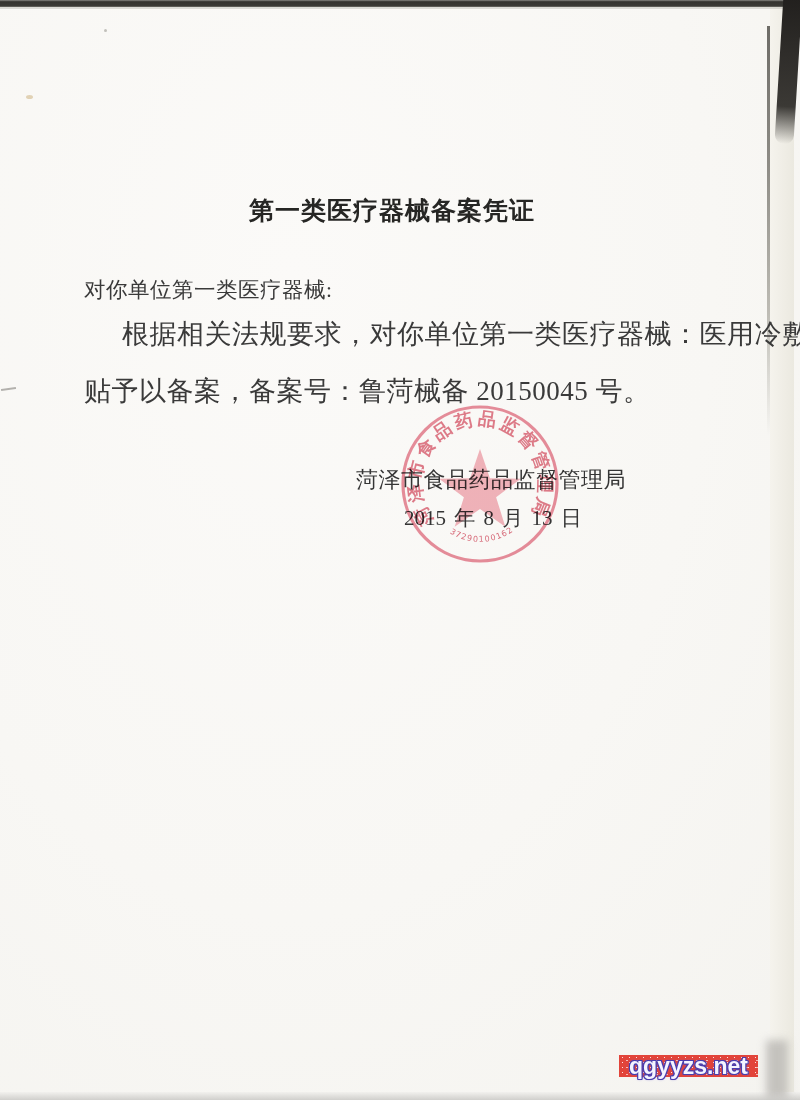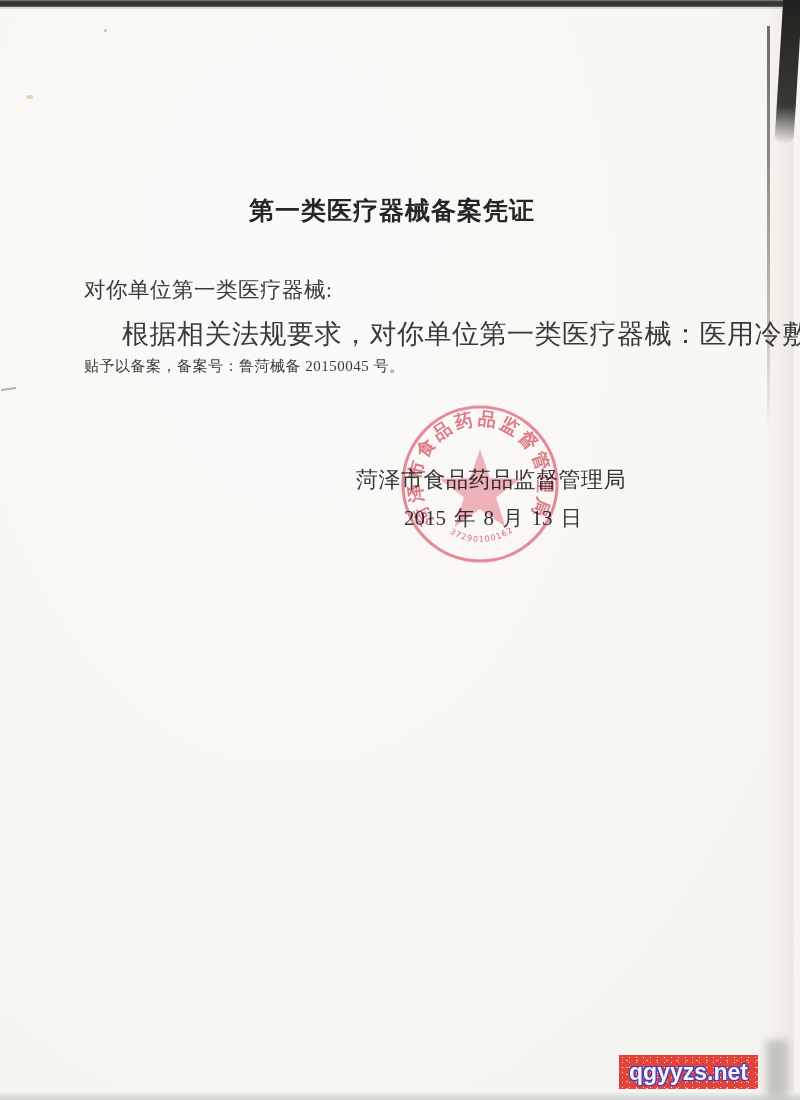--- a/index.html
+++ b/index.html
@@ -33,33 +33,33 @@
     transform:rotate(-8deg); filter:blur(.4px); opacity:.7; }
   .speck-c { position:absolute; left:104px; top:29px; width:3px; height:3px; background:#aaa8a2;
     border-radius:50%; opacity:.7; }
 
   
   .doc-title { position:absolute; left:0; right:48px; top:194px; text-align:center;
     font-size:25px; font-weight:bold; color:#262624; letter-spacing:1px; }
   .line { position:absolute; color:#3a3a3a; white-space:nowrap; }
   .salutation { left:84px; top:275px; font-size:21.5px; letter-spacing:.5px; }
   .body-1 { left:122px; top:316px; font-size:27px; letter-spacing:.5px; }
-  .body-2 { left:84px; top:357px; font-size:15px; letter-spacing:.5px; }
+  .body-2 { left:84px; top:373px; font-size:27px; letter-spacing:.5px; }
   .issuer { left:356px; top:465px; font-size:22px; letter-spacing:.5px; color:#353535; }
   .issue-date { left:404px; top:504px; font-size:21px; word-spacing:3px; color:#353535; }
 
   
   .seal { position:absolute; left:396px; top:400px; mix-blend-mode:multiply; opacity:.93; }
   .seal-arc-text { font-size:18px; font-weight:bold; letter-spacing:3.5px;
     fill:rgba(217,84,104,0.82); font-family:"Liberation Serif","DejaVu Serif",serif; }
   .seal-serial { font-size:8px; letter-spacing:1.1px; fill:rgba(214,80,100,0.9);
     font-family:"DejaVu Sans","Liberation Sans",sans-serif; }
 
   
-  .watermark { position:absolute; left:619px; top:1055px; width:139px; height:34px;
+  .watermark { position:absolute; left:619px; top:1055px; width:139px; height:22px;
     display:flex; align-items:center; justify-content:center;
     background-color:#e2443a;
     background-image:
       radial-gradient(rgba(255,255,255,.85) 16%, rgba(255,255,255,0) 18%),
       radial-gradient(rgba(250,215,210,.8) 18%, rgba(250,215,210,0) 20%),
       radial-gradient(rgba(190,30,25,.9) 14%, rgba(190,30,25,0) 16%);
     background-size:7px 5px, 10px 7px, 6px 6px;
     background-position:0 0, 3px 2px, 2px 4px; }
   .watermark-text { font-family:"Liberation Sans","DejaVu Sans",sans-serif;
     font-weight:bold; font-size:23px; color:#f5f4ff; letter-spacing:0;

